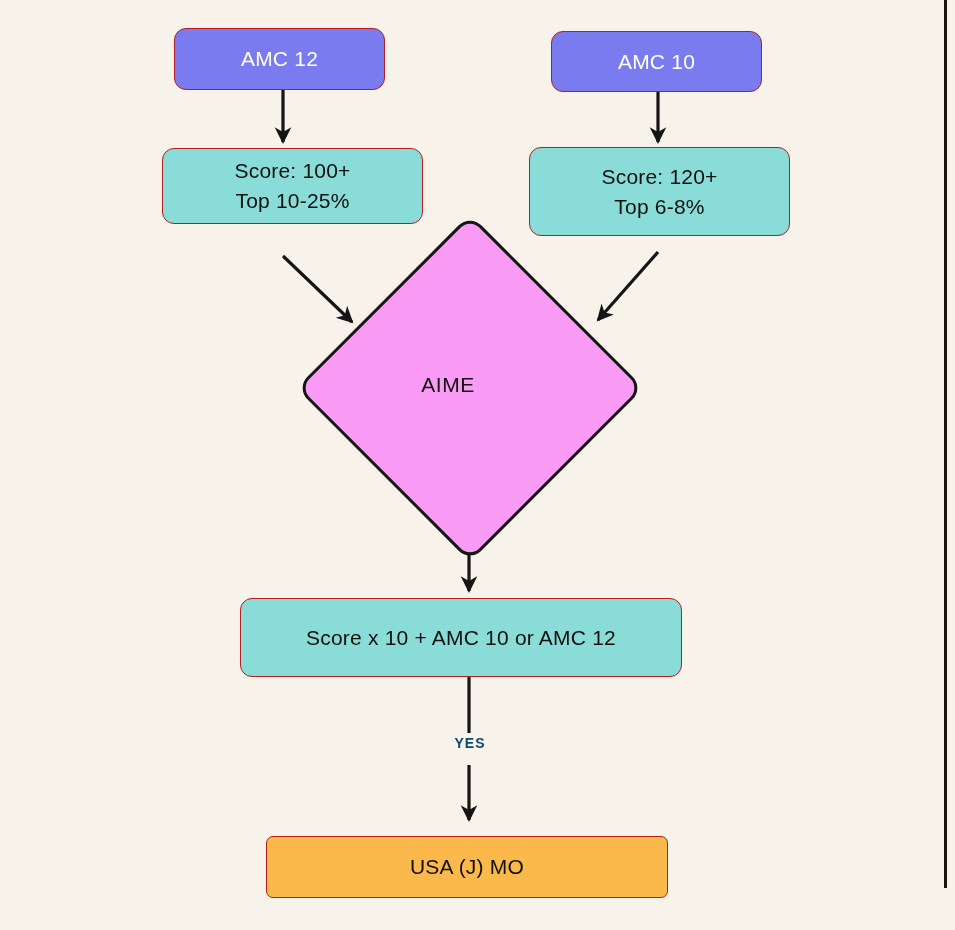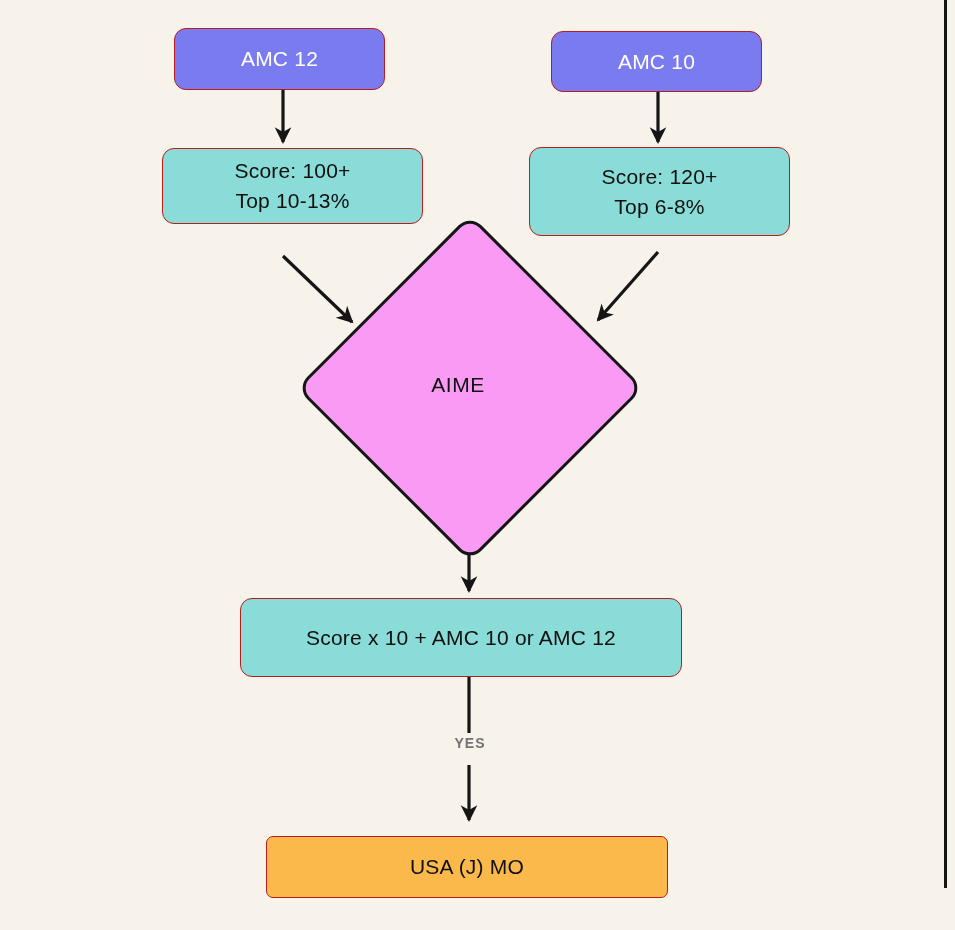--- a/index.html
+++ b/index.html
@@ -61,42 +61,42 @@
     width: 240px;
     height: 240px;
     background: #f99bf5;
     border: 3px solid #151515;
     border-radius: 16px;
     transform: rotate(45deg);
     z-index: 3;
   }
   #aime-label {
     position: absolute;
-    left: 338px;
+    left: 328px;
     top: 265px;
     width: 240px;
     height: 240px;
     display: flex;
     align-items: center;
     justify-content: center;
     font-size: 21px;
     color: #10100f;
     letter-spacing: 0.6px;
     z-index: 4;
   }
   #yes-label {
     position: absolute;
     left: 410px;
     top: 735px;
     width: 120px;
     text-align: center;
     font-size: 14px;
     font-weight: bold;
     letter-spacing: 1px;
-    color: #737373;
+    color: #0c4a6e;
     z-index: 4;
   }
   #right-rule {
     position: absolute;
     left: 944px;
     top: 0;
     width: 3px;
     height: 888px;
     background: #16150f;
     z-index: 5;
@@ -132,21 +132,21 @@
   <div class="node node-blue" id="amc12" style="left:174px; top:28px; width:211px; height:62px;">
     <span>AMC 12</span>
   </div>
 
   <div class="node node-blue" id="amc10" style="left:551px; top:31px; width:211px; height:61px;">
     <span>AMC 10</span>
   </div>
 
   <div class="node node-teal" id="score-amc12" style="left:152px; top:148px; width:261px; height:76px;margin-left:10px;">
     <span>Score: 100+</span>
-    <span>Top 10-13%</span>
+    <span>Top 10-25%</span>
   </div>
 
   <div class="node node-teal" id="score-amc10" style="left:529px; top:147px; width:261px; height:89px;">
     <span>Score: 120+</span>
     <span>Top 6-8%</span>
   </div>
 
   <div id="aime-diamond"></div>
   <div id="aime-label">AIME</div>
 

